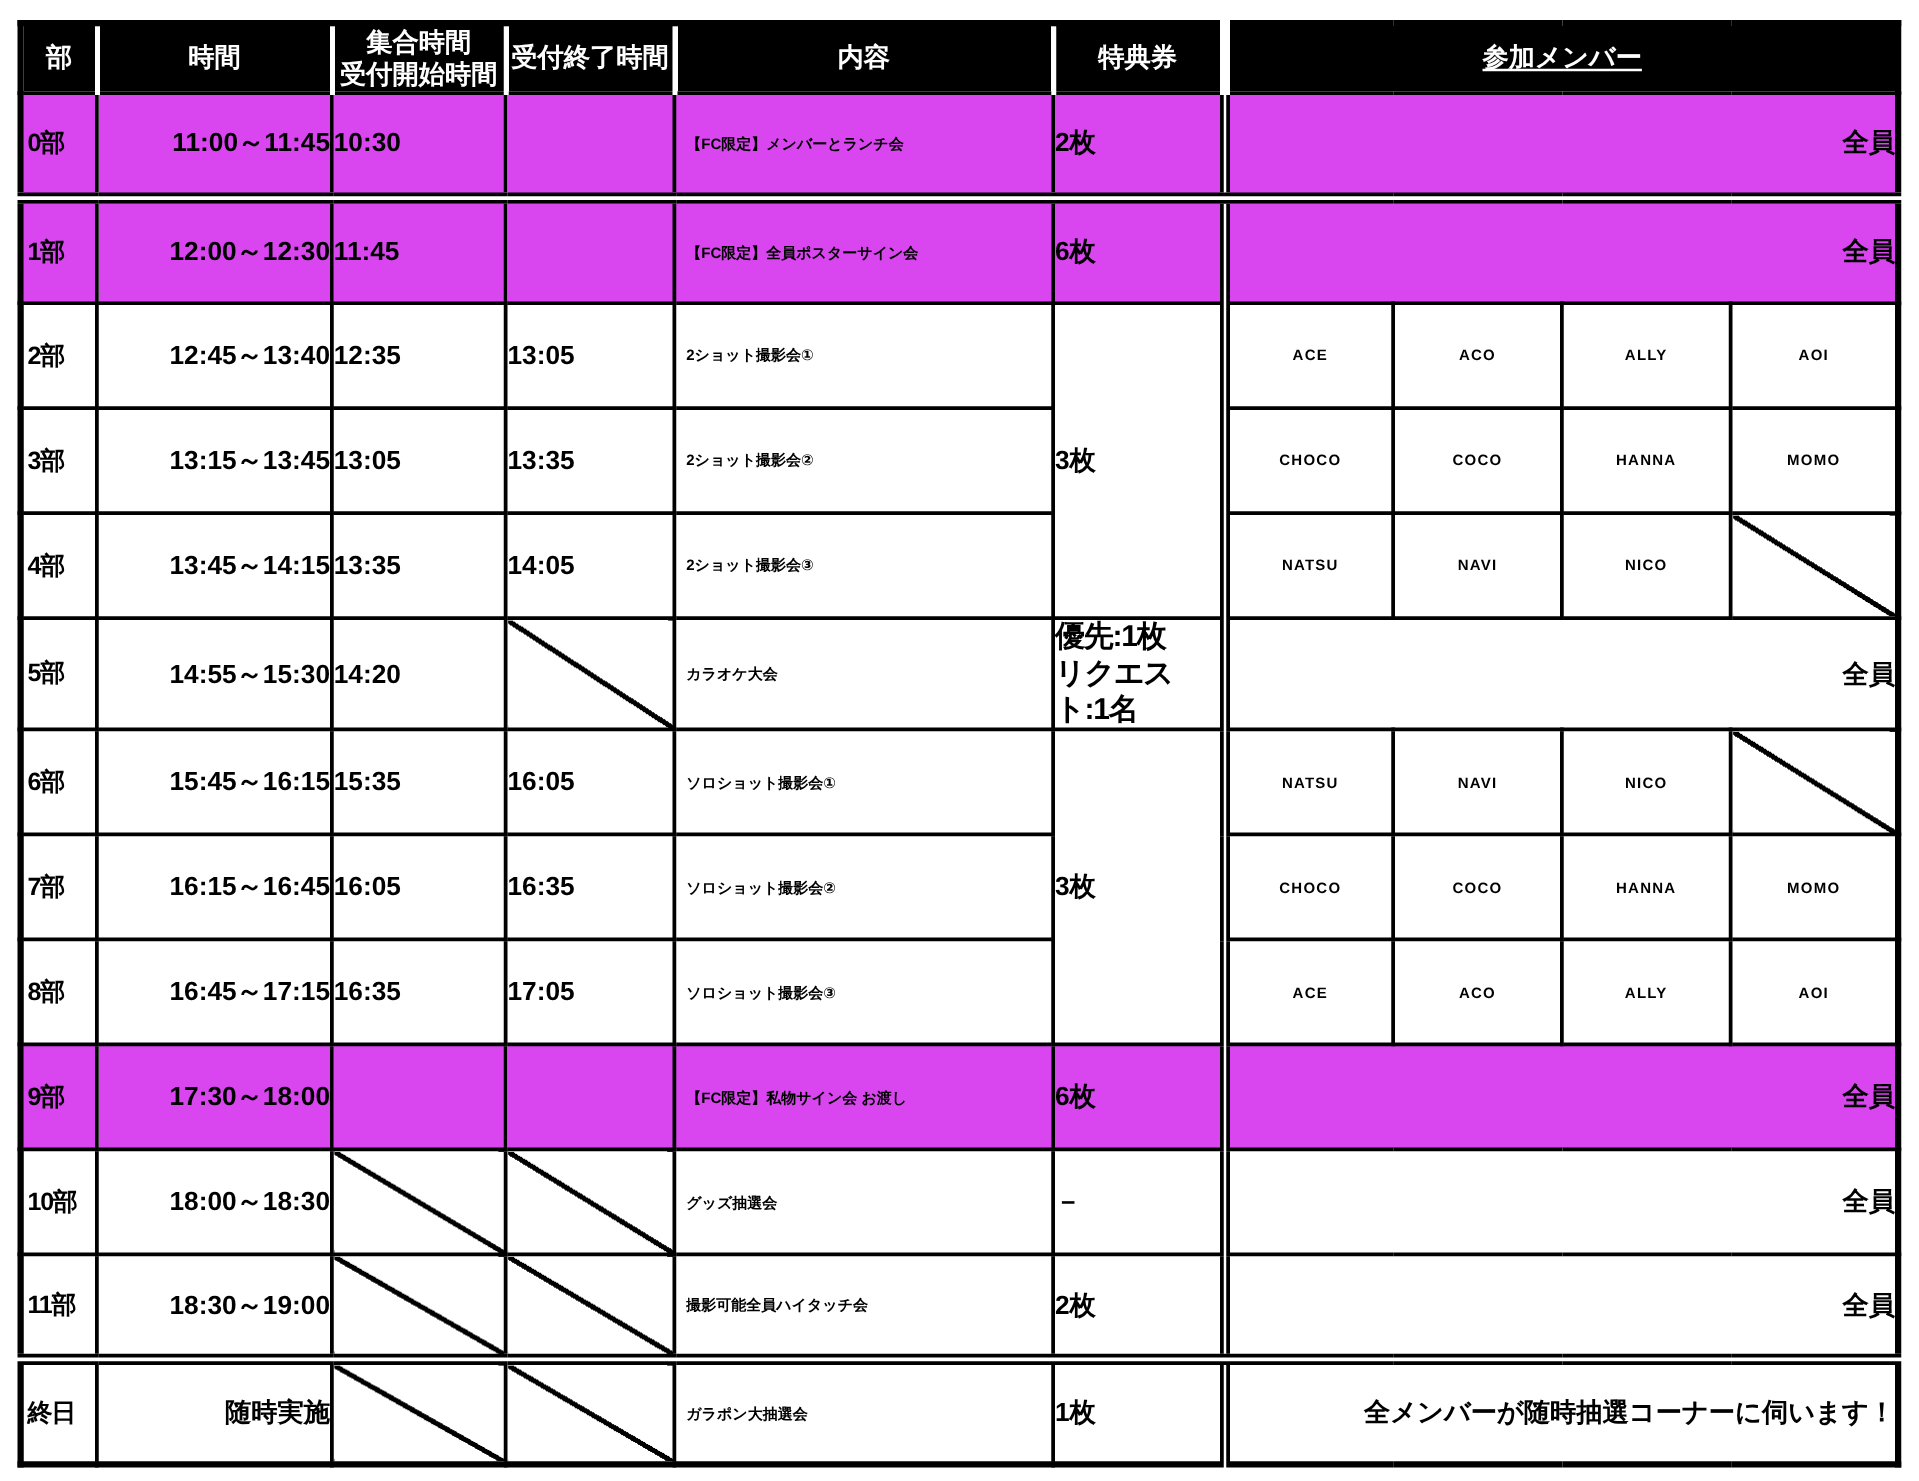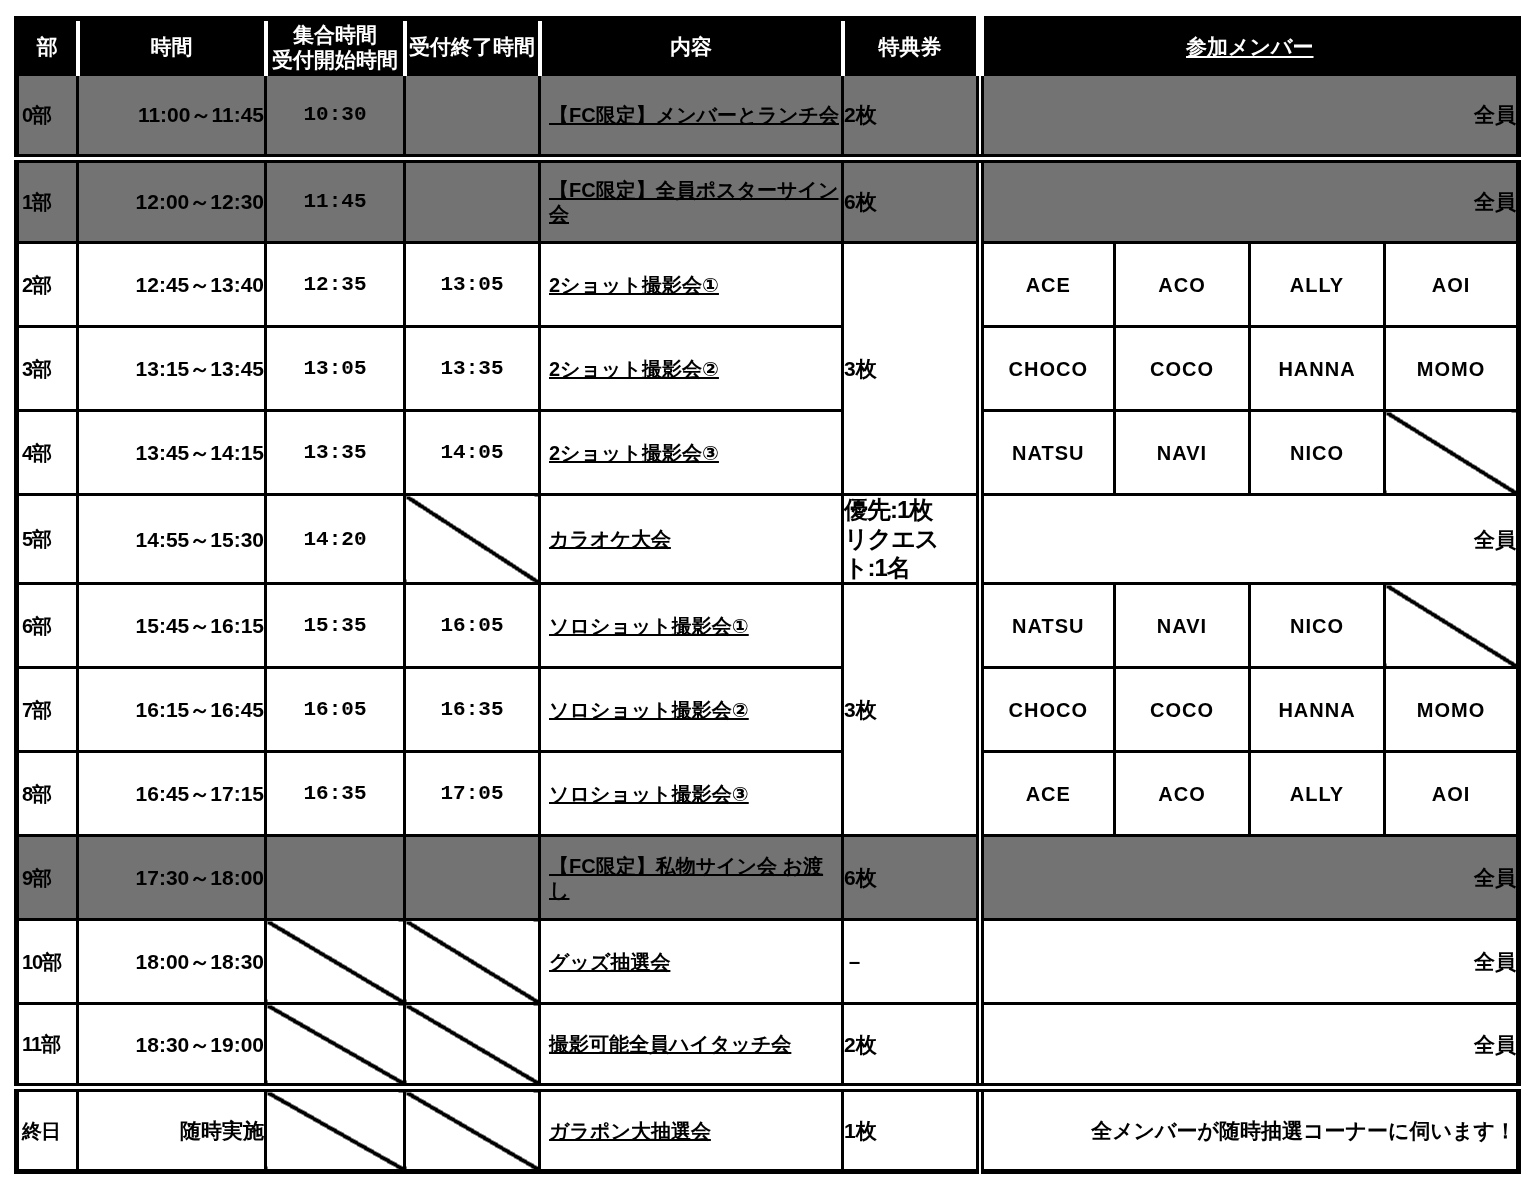--- a/index.html
+++ b/index.html
@@ -25,28 +25,28 @@
   thead tr{height:56px;}
   tbody tr{height:84px;}
   thead th{
     background:#000;color:#fff;
     font-size:21px;text-align:center;
     border-left:4px solid #fff;border-right:4px solid #fff;
     border-top:3px solid #000;border-bottom:3px solid #000;
     white-space:pre-line;
   }
   tbody td{font-size:21px;background:#fff;}
-  tr.hl td{background:#737373;margin-left:40px;}
+  tr.hl td{background:#d946ef;margin-left:40px;}
   .part{text-align:left;padding-left:3px;font-size:20px;letter-spacing:-1px;}
   .time{text-align:right;padding-left:7px;letter-spacing:0px;}
-  .center{text-align:center;font-family:Liberation Mono, monospace;}
-  .content{text-align:left;padding-left:8px;font-size:20px;text-decoration:underline;}
+  .center{}
+  .content{text-align:left;padding-left:8px;font-size:12px;}
   .ticket{text-align:left;white-space:pre-line;}
   .ticket.small{font-size:24px;letter-spacing:-1px;}
-  .member{text-align:center;font-size:20px;letter-spacing:1px;}
+  .member{text-align:center;font-size:12px;letter-spacing:1px;}
   .members-all{text-align:right;}
   .dbl-left{border-left:8px double #000;}
   th.dbl-left{border-left:8px double #fff;text-decoration:underline;}
   tr.sep-below td{border-bottom:9px double #000;}
   .diag{
     background-image:linear-gradient(to top right,
       transparent calc(50% - 2px),
       #000 calc(50% - 2px),
       #000 calc(50% + 2px),
       transparent calc(50% + 2px));

